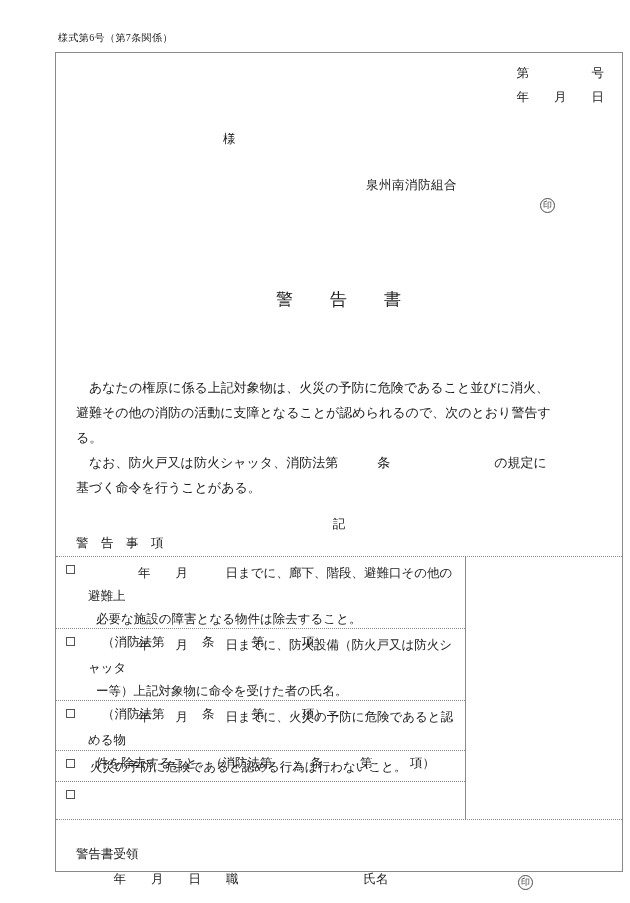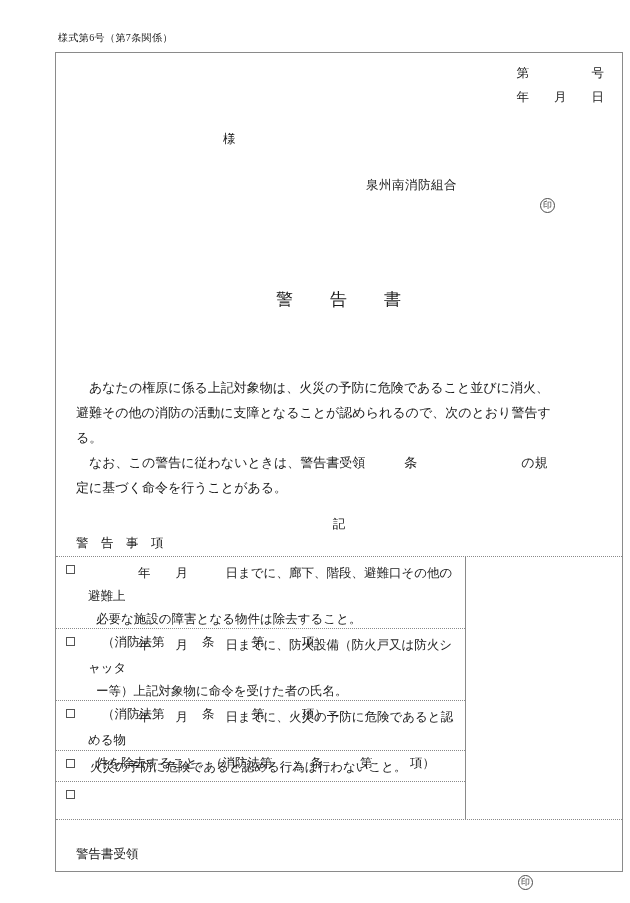--- a/index.html
+++ b/index.html
@@ -250,21 +250,21 @@
       <div class="issuer">泉州南消防組合</div>
       <div class="issuer-seal">
         <span class="seal">印</span>
       </div>
 
       <div class="doc-title">警　　告　　書</div>
 
 
       <div class="body-text">
         <p>あなたの権原に係る上記対象物は、火災の予防に危険であること並びに消火、避難その他の消防の活動に支障となることが認められるので、次のとおり警告する。</p>
-        <p>なお、この警告に従わないときは、警告書受領　　　条　　　　　　　　の規定に基づく命令を行うことがある。</p>
+        <p>なお、防火戸又は防火シャッタ、消防法第　　　条　　　　　　　　の規定に基づく命令を行うことがある。</p>
       </div>
 
       <div class="ki">記</div>
 
       <div class="items-heading">警　告　事　項</div>
 
       <div class="items-table">
         <div class="items-col">
 
           <div class="item-row row-h1">
@@ -290,20 +290,21 @@
           <div class="item-row row-h5">
             <span class="chk"></span>
             <div class="item-text"><span></span></div>
           </div>
 
         </div>
       </div>
 
       <div class="receipt">
         <div class="receipt-title">警告書受領</div>
+        <div class="receipt-line">　　　年　　月　　日　　職　　　　　　　　　　氏名</div>
         <div class="receipt-seal">
           <span class="seal">印</span>
         </div>
       </div>
 
     </div>
   </div>
 </div>
 
 </body></html>

